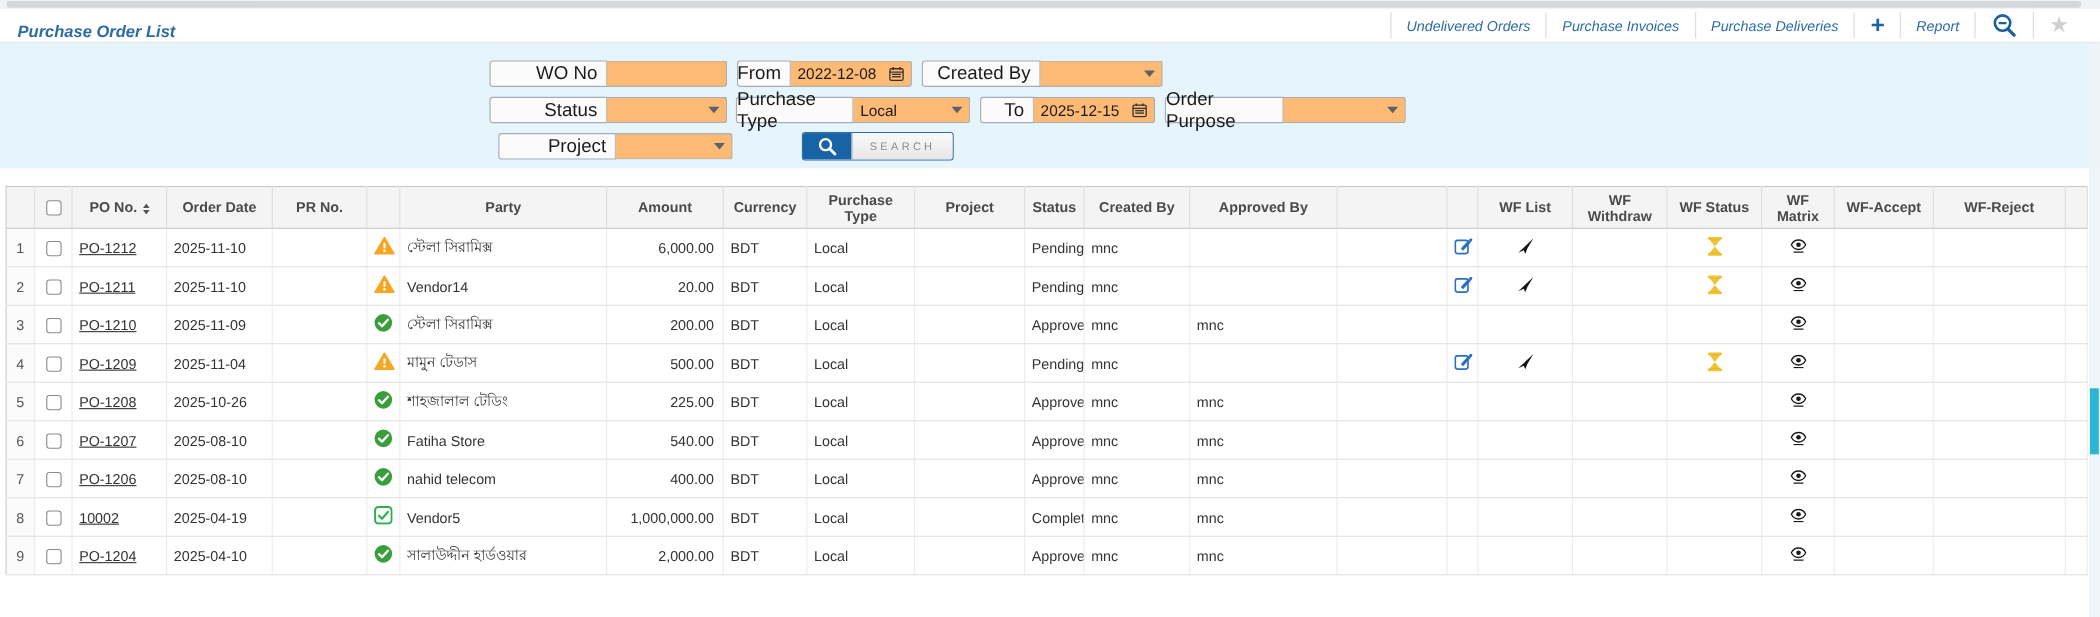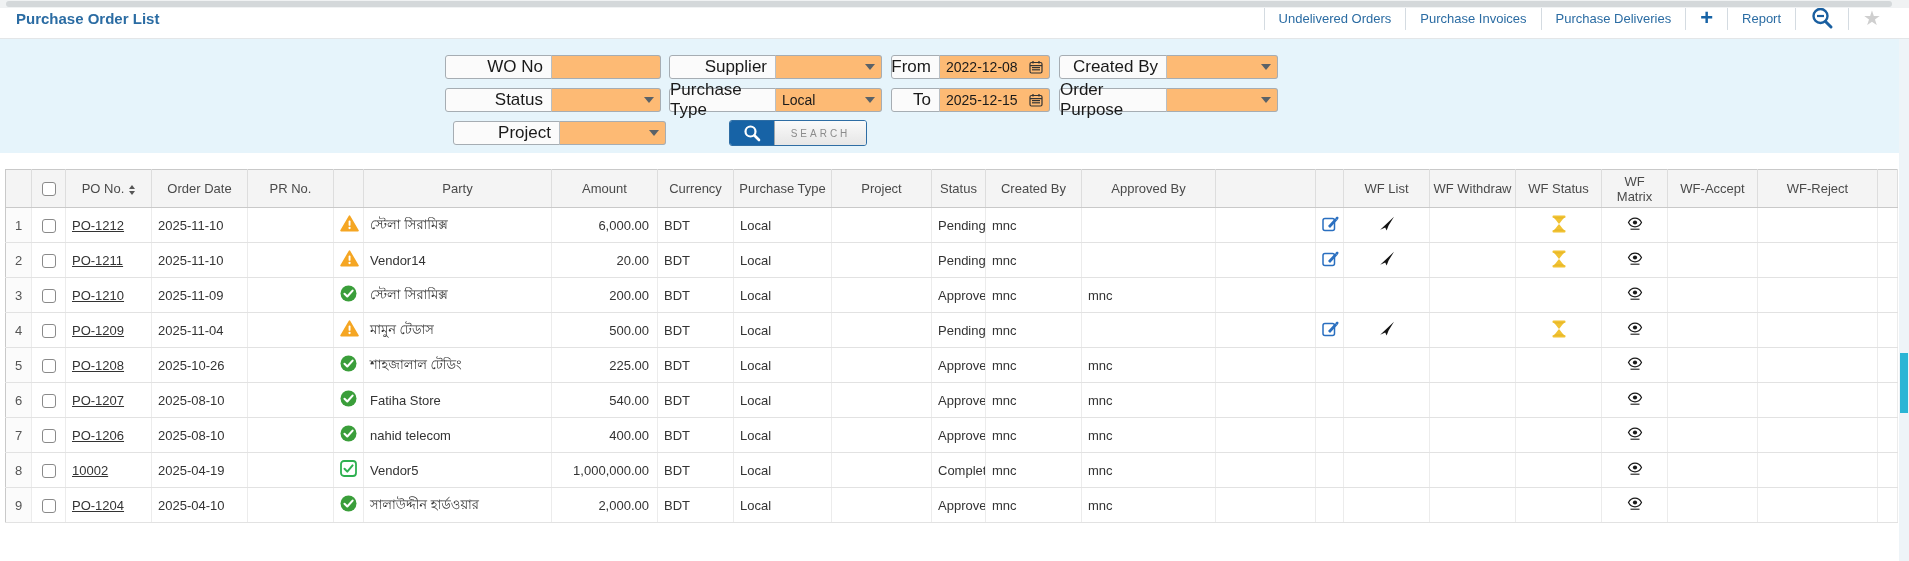--- a/index.html
+++ b/index.html
@@ -5,22 +5,22 @@
   * { margin:0; padding:0; box-sizing:border-box; }
   html,body { width:1909px; height:561px; background:#fff; overflow:hidden;
     font-family:"Liberation Sans","DejaVu Sans",sans-serif; }
 
   
   .top-strip { height:8px; width:100%; background:#f0f2f3; position:relative; }
   .top-strip .thumb { position:absolute; left:6px; top:1px; height:6px; width:1886px;
     background:#d4d8da; border-radius:3px; }
 
   
-  .titlebar { height:31px; background:#fff; display:flex; align-items:center;
-    justify-content:space-between; padding:0 14px 10px 16px; border-bottom:1px solid #e3e6e8; }
+  .titlebar { height:31px; background:#fff; display:flex; align-items:flex-end;
+    justify-content:space-between; padding:0 14px 0 16px; border-bottom:1px solid #e3e6e8;font-style:italic; }
   .page-title { color:#2b6ca3; font-size:15px; font-weight:bold; }
   .tb-right { display:flex; align-items:center; height:100%; }
   .tb-link { color:#2b6ca3; font-size:13px; padding:0 14px; cursor:pointer; white-space:nowrap; }
   .vsep { width:1px; height:24px; background:#d4dbe1; border-radius:2px; }
   .tb-icon { padding:0 14px; display:flex; align-items:center; }
   .plus-glyph { color:#1763a6; font-size:22px; font-weight:bold; line-height:20px; }
   .star-glyph { color:#cfcfcf; font-size:20px; line-height:20px; }
 
   
   .filter-panel { height:114px; background:#e6f4fb; padding-top:16px; }
@@ -46,21 +46,21 @@
   .search-btn .icon-box { width:44px; background:#1763a6; display:flex; align-items:center;
     justify-content:center; }
   .search-btn .label-box { width:92px; background:linear-gradient(#fafafa,#e6e6e6);
     display:flex; align-items:center; justify-content:center; font-size:10px; color:#8b8b8b;
     letter-spacing:3px; border-left:1px solid #9fa8ae; }
 
   
   .table-wrap { margin:16px 0 0 5px; width:1892px; }
   table { border-collapse:collapse; table-layout:fixed; width:1892px;
     border:1px solid #c9c9c9; }
-  th { background:#f4f4f4; color:#4a4a4a; font-size:13px; font-weight:normal;
+  th { background:#f4f4f4; color:#4a4a4a; font-size:13px; font-weight:bold;
     border-right:1px solid #ddd; border-bottom:1px solid #c9c9c9; height:38px;
     text-align:center; vertical-align:middle; line-height:15px; padding:2px 3px; }
   td { font-size:13px; color:#333; border-right:1px solid #ececec;
     border-bottom:1px solid #e2e2e2; height:35px; padding:2px 6px; vertical-align:middle;
     overflow:hidden; white-space:nowrap; }
   td.num { background:#fbfbfb; color:#555; text-align:center; padding:2px 2px; }
   td.center { text-align:center; }
   td.right { text-align:right; padding-right:8px; }
   a.po-link { color:#333; text-decoration:underline; cursor:pointer; }
   .cbx { display:inline-block; width:14px; height:14px; background:#fff;
@@ -114,27 +114,20 @@
       <span class="star-glyph">★</span>
     </span>
   </div>
 </div>
 
 <div class="filter-panel">
   <div class="f-row">
     <div class="f-group g1">
       <div class="f-label">WO No</div>
       <div class="f-field"></div>
-    </div>
-    <div class="f-group g2 gap8">
-      <div class="f-label">Supplier</div>
-      <div class="f-field">
-          <span></span>
-          <span class="caret"></span>
-        </div>
     </div>
     <div class="f-group g3 gap9">
       <div class="f-label">From</div>
       <div class="f-field date-field">
           <span>2022-12-08</span>
         <svg class="cal" width="14" height="14" viewBox="0 0 14 14">
           <rect x="1" y="2.5" width="12" height="10.5" rx="1.5" fill="none" stroke="#333" stroke-width="1.2"></rect>
           <line x1="1" y1="5.6" x2="13" y2="5.6" stroke="#333" stroke-width="1.2"></line>
           <line x1="4" y1="1" x2="4" y2="3.4" stroke="#333" stroke-width="1.3"></line>
           <line x1="10" y1="1" x2="10" y2="3.4" stroke="#333" stroke-width="1.3"></line>

